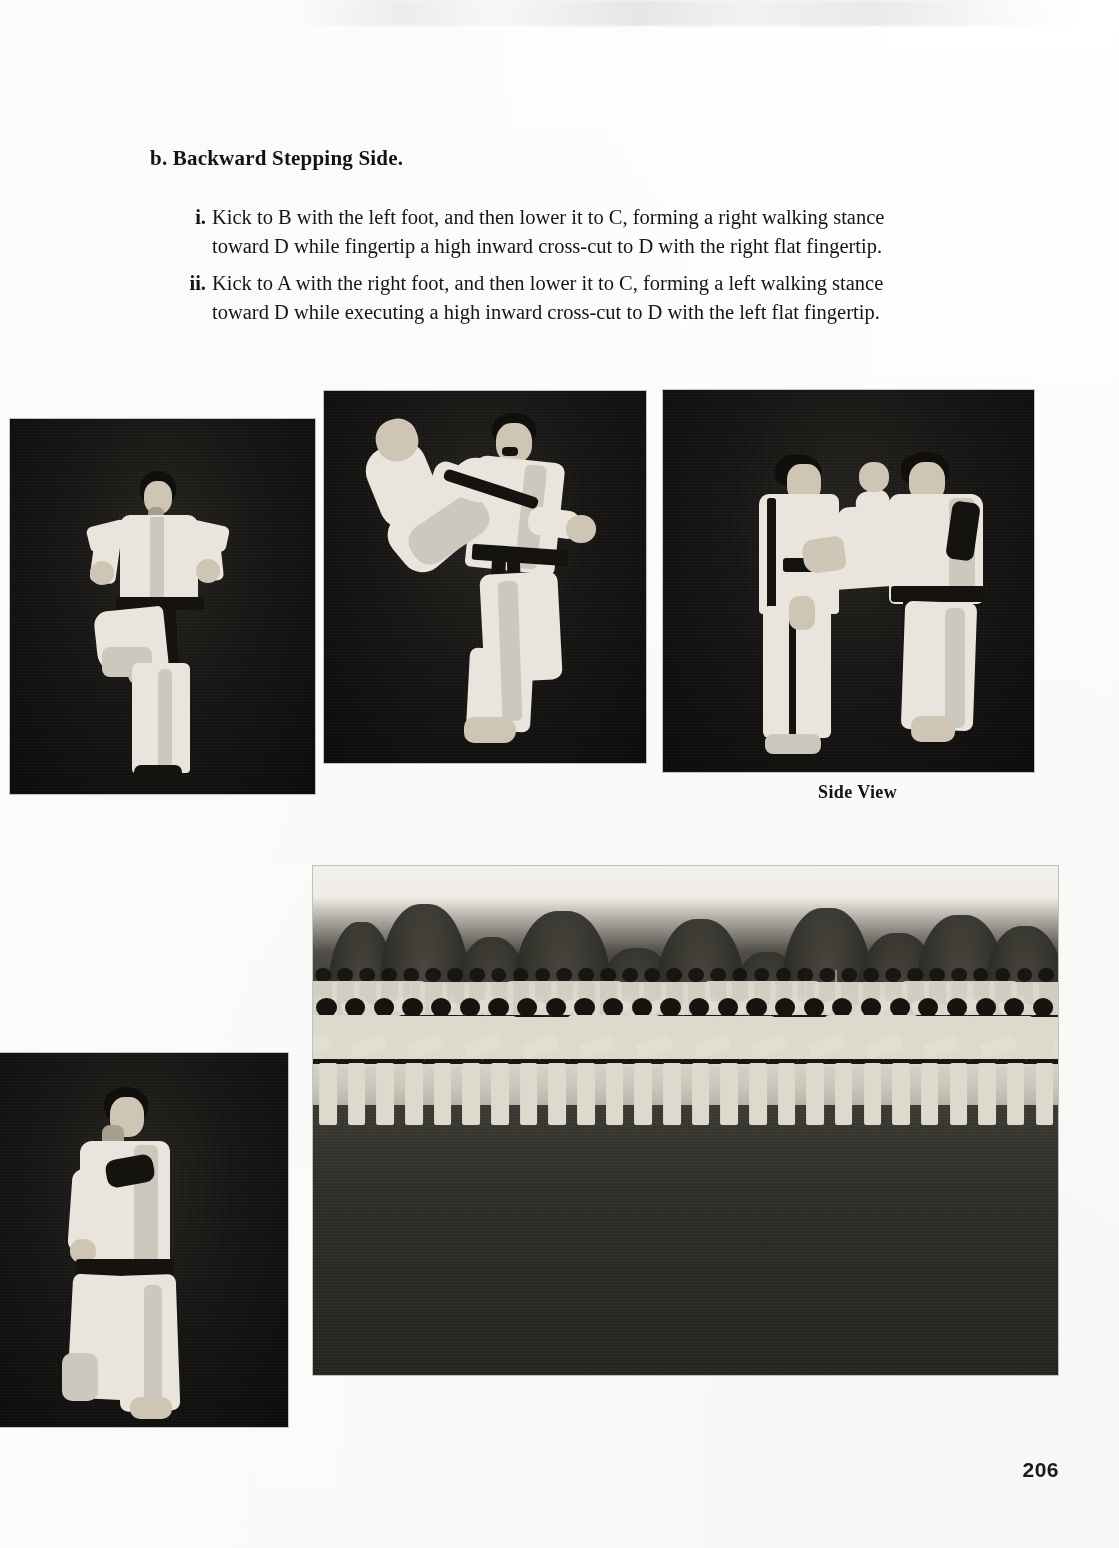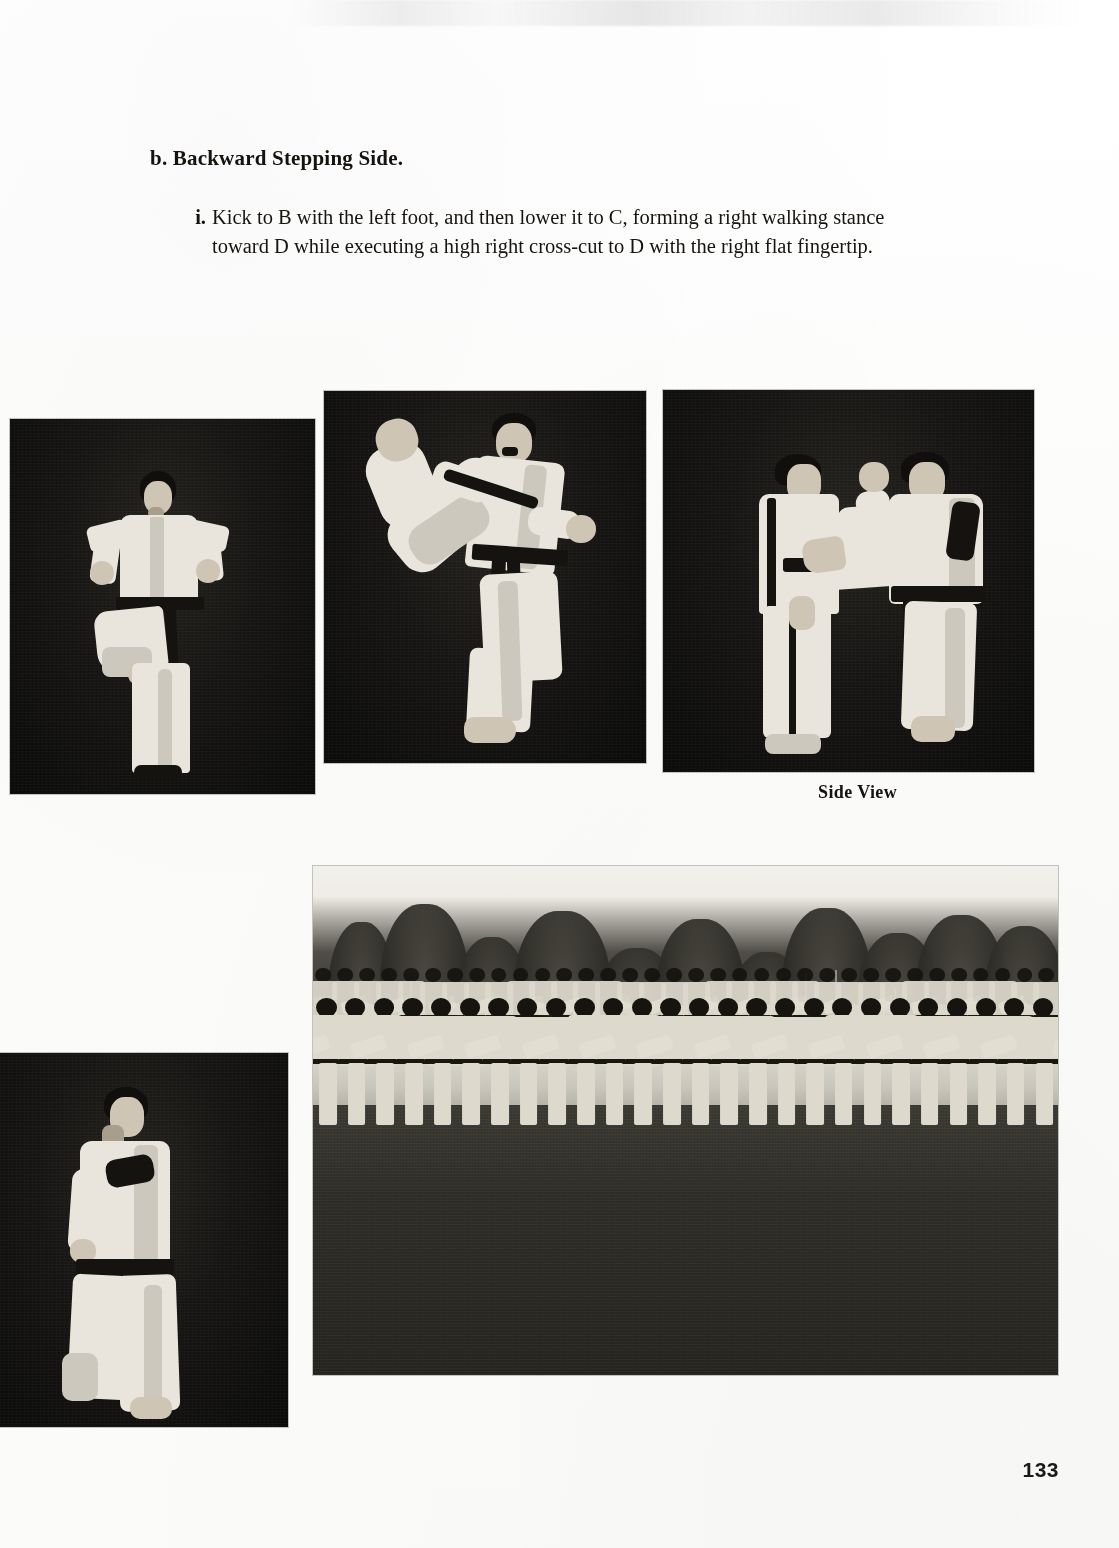--- a/index.html
+++ b/index.html
@@ -196,23 +196,27 @@
 <div class="page">
   <div class="paper-grain"></div>
   <div class="scan-smudge"></div>
 
   <div class="heading">b. Backward Stepping Side.</div>
 
   <div class="list">
 
     <div class="list-item">
       <span class="list-marker">i.</span>
-      <span class="list-text">Kick to B with the left foot, and then lower it to C, forming a right walking stance toward D while executing a high right cross-cut to D with the right flat fingertip.</span>
+      <span class="list-text">Kick to B with the left foot, and then lower it to C, forming a right walking stance toward D while fingertip a high inward cross-cut to D with the right flat fingertip.</span>
     </div>
 
+    <div class="list-item">
+      <span class="list-marker">ii.</span>
+      <span class="list-text">Kick to A with the right foot, and then lower it to C, forming a left walking stance toward D while executing a high inward cross-cut to D with the left flat fingertip.</span>
+    </div>
 
   </div>
 
   <div class="photo" style="left:10px; top:419px; width:305px; height:375px;">
     <div class="photo-inner">
       <div class="studio-bg"></div>
 
       <div class="fig hair" style="left:130px; top:52px; width:36px; height:34px;"></div>
       <div class="fig skin" style="left:134px; top:62px; width:28px; height:33px; border-radius:45%;"></div>
       <div class="fig skin-d" style="left:138px; top:88px; width:16px; height:12px;"></div>
@@ -792,14 +796,14 @@
             <div class="cp-head" style="left:12.15px; top:0; width:20.25px; height:18.900000000000002px;"></div>
             <div class="cp-body" style="left:5.4px; top:18.36px; width:35.1px; height:45.900000000000006px;"></div>
             <div class="cp-belt" style="left:5.4px; top:60.75000000000001px; width:35.1px; height:5.4px;"></div>
             <div class="cp-kick" style="left:32.400000000000006px; top:45.900000000000006px; width:35.1px; height:14.850000000000001px; transform:rotate(14deg);"></div>
             <div class="cp-leg" style="left:14.850000000000001px; top:64.80000000000001px; width:17.55px; height:62.1px;"></div>
           </div>
         </div>
     </div>
   </div>
 
-  <div class="page-number">133</div>
+  <div class="page-number">206</div>
 </div>
 
 </body></html>

